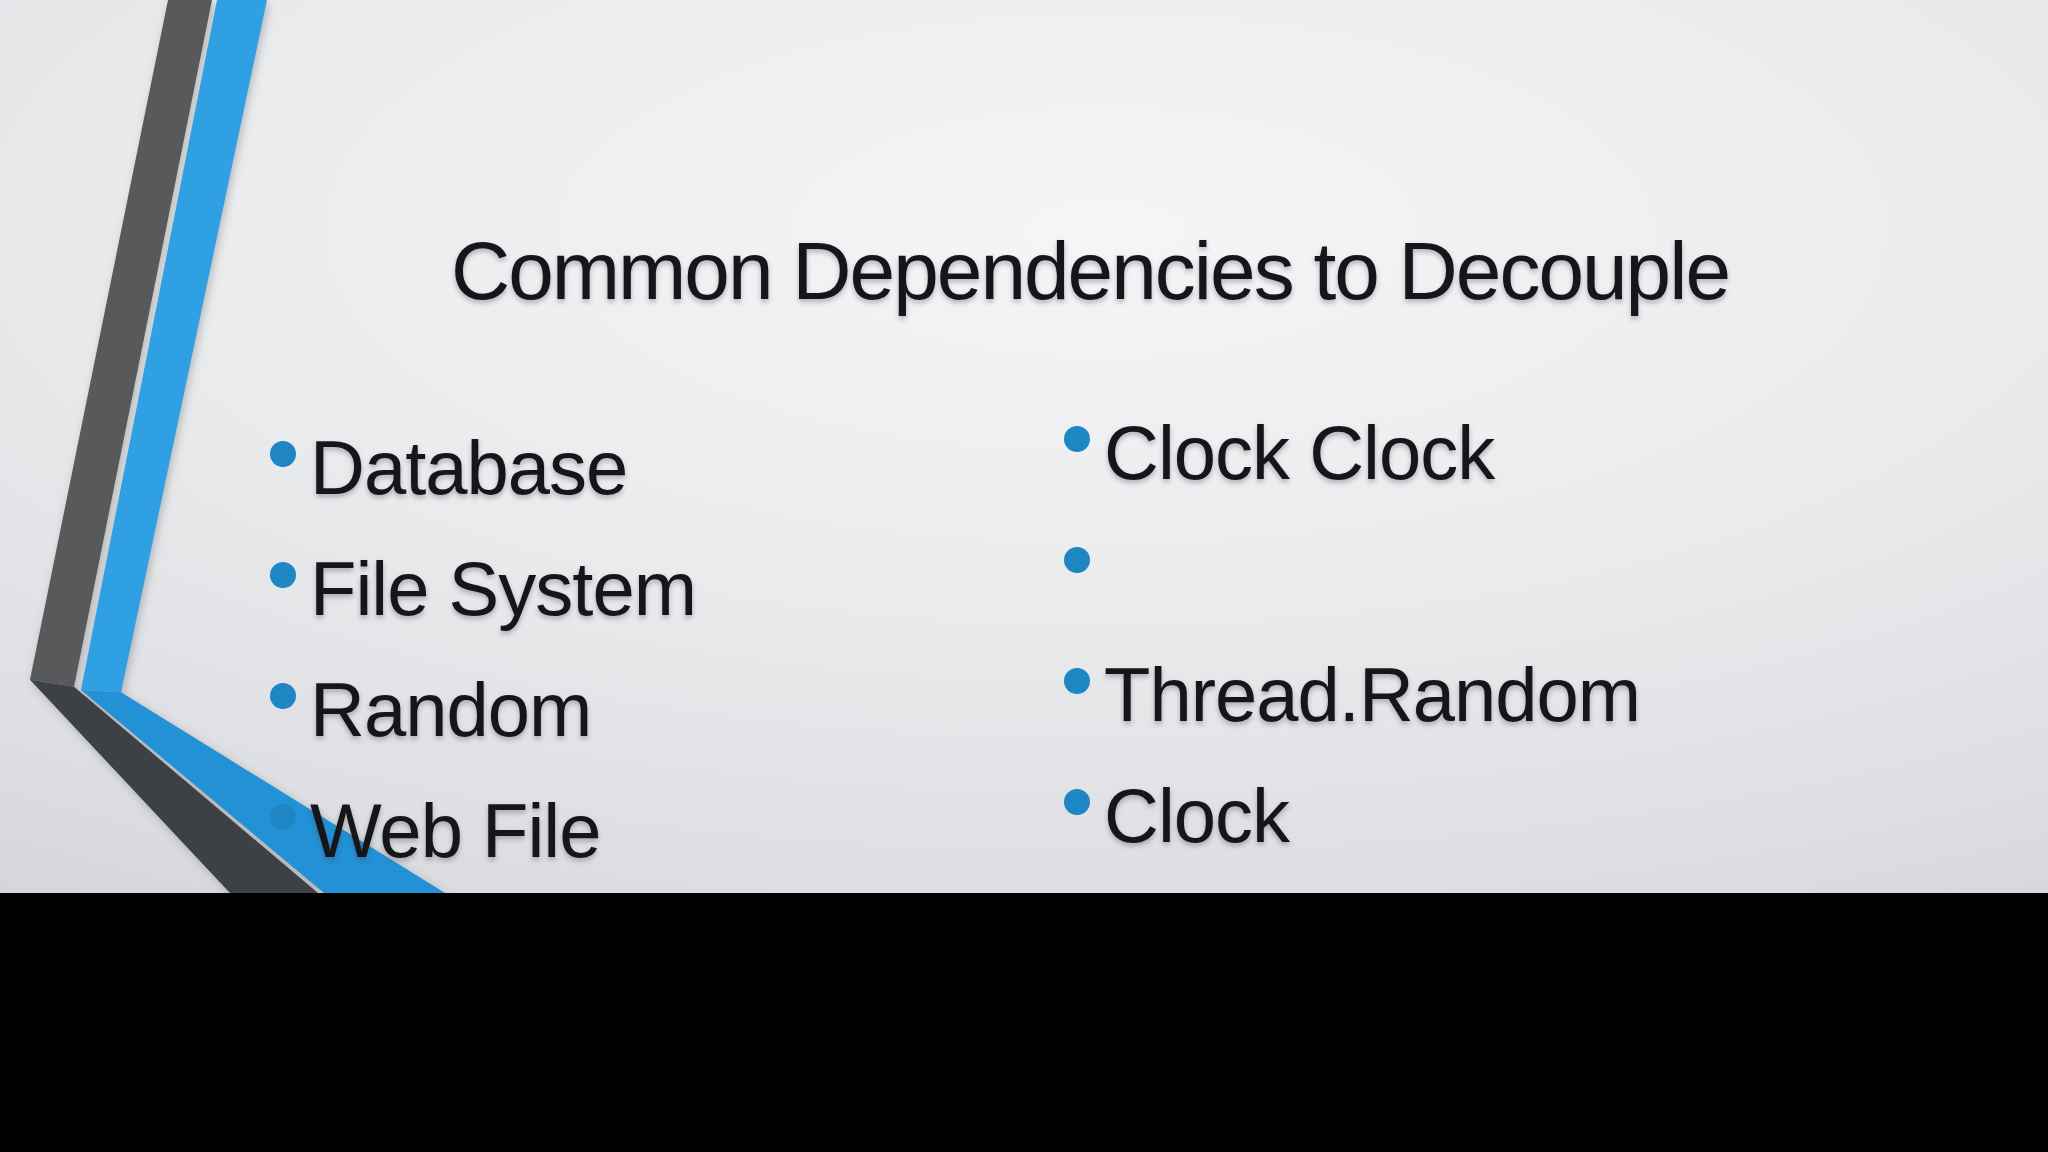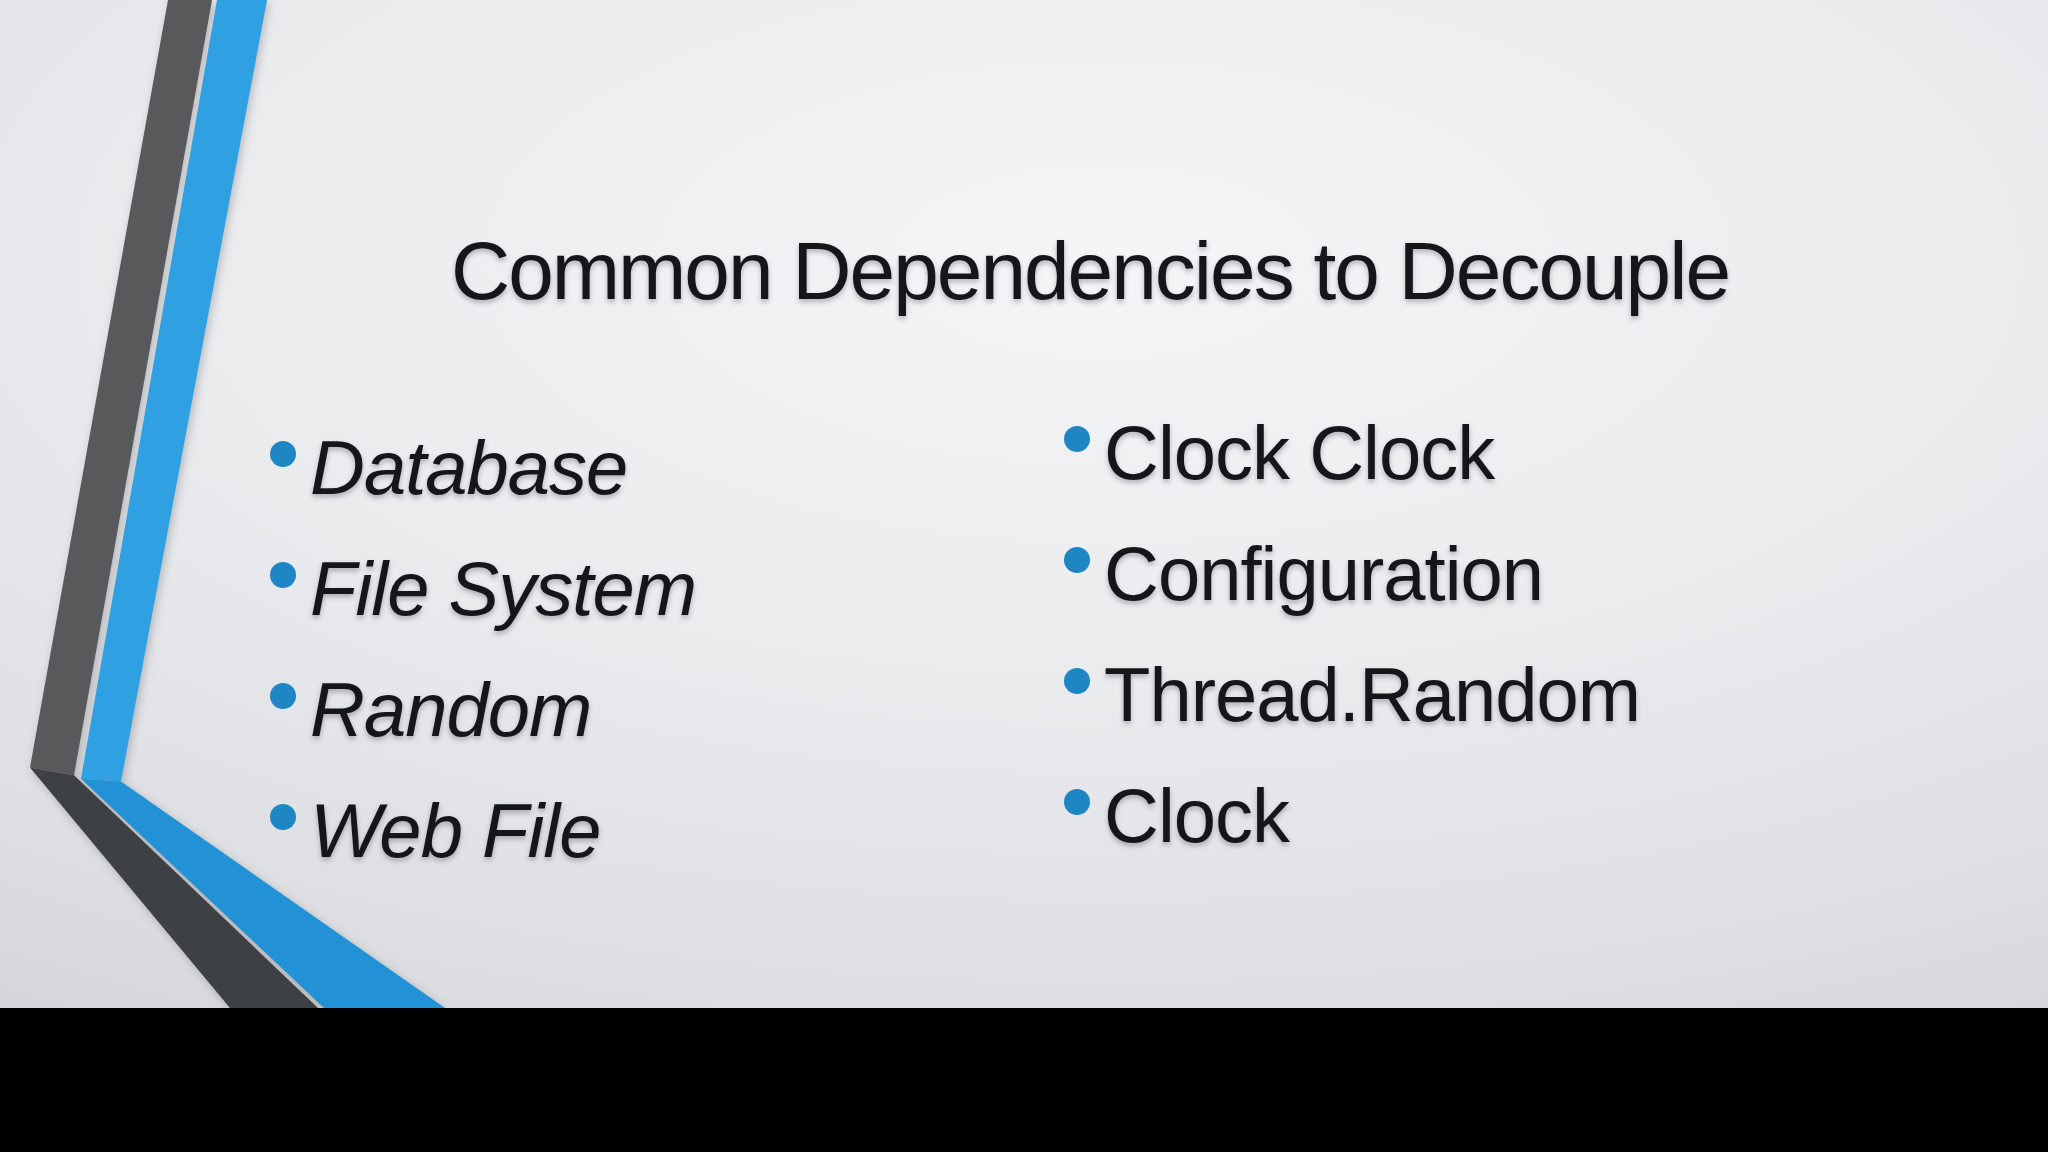--- a/index.html
+++ b/index.html
@@ -3,21 +3,21 @@
 <meta charset="utf-8">
 <style>
   html, body {
     margin: 0;
     padding: 0;
     background: #000;
   }
   .slide {
     position: relative;
     width: 2048px;
-    height: 1008px;
+    height: 893px;
     overflow: hidden;
     font-family: "Liberation Sans", "DejaVu Sans", sans-serif;
     background: radial-gradient(ellipse 120% 110% at 54% 26%,
                 #F5F5F7 0%, #EAEBED 38%, #DDDEE1 68%, #C8C9CE 100%);
   }
   .ribbon-svg {
     position: absolute;
     inset: 0;
     width: 100%;
     height: 100%;
@@ -50,21 +50,21 @@
     color: var(--text-color, #16161A);
   }
   ul.bullet-col li {
     display: flex;
     align-items: flex-start;
     height: 76px;
     margin-bottom: 45px;
     white-space: nowrap;
     text-shadow: 0 3px 5px rgba(60,60,75,0.35);
   }
-  .col-left  { left: 270px;  top: 430px; font-style: italic; }
+  .col-left  { left: 270px;  top: 430px; }
   .col-right { left: 1064px; top: 415px; }
   .dot {
     flex: 0 0 auto;
     width: 26px;
     height: 26px;
     margin: 11px 14px 0 0;
     border-radius: 50%;
     background: var(--bullet-color, #1F86C4);
   }
 </style>
@@ -101,21 +101,20 @@
     </li>
   </ul>
 
   <ul class="bullet-col col-right">
     <li>
       <span class="dot"></span>
       <span>Clock Clock</span>
     </li>
     <li>
       <span class="dot"></span>
-      <span>Configuration</span>
     </li>
     <li>
       <span class="dot"></span>
       <span>Thread.Random</span>
     </li>
     <li>
       <span class="dot"></span>
       <span>Clock</span>
     </li>
   </ul>

